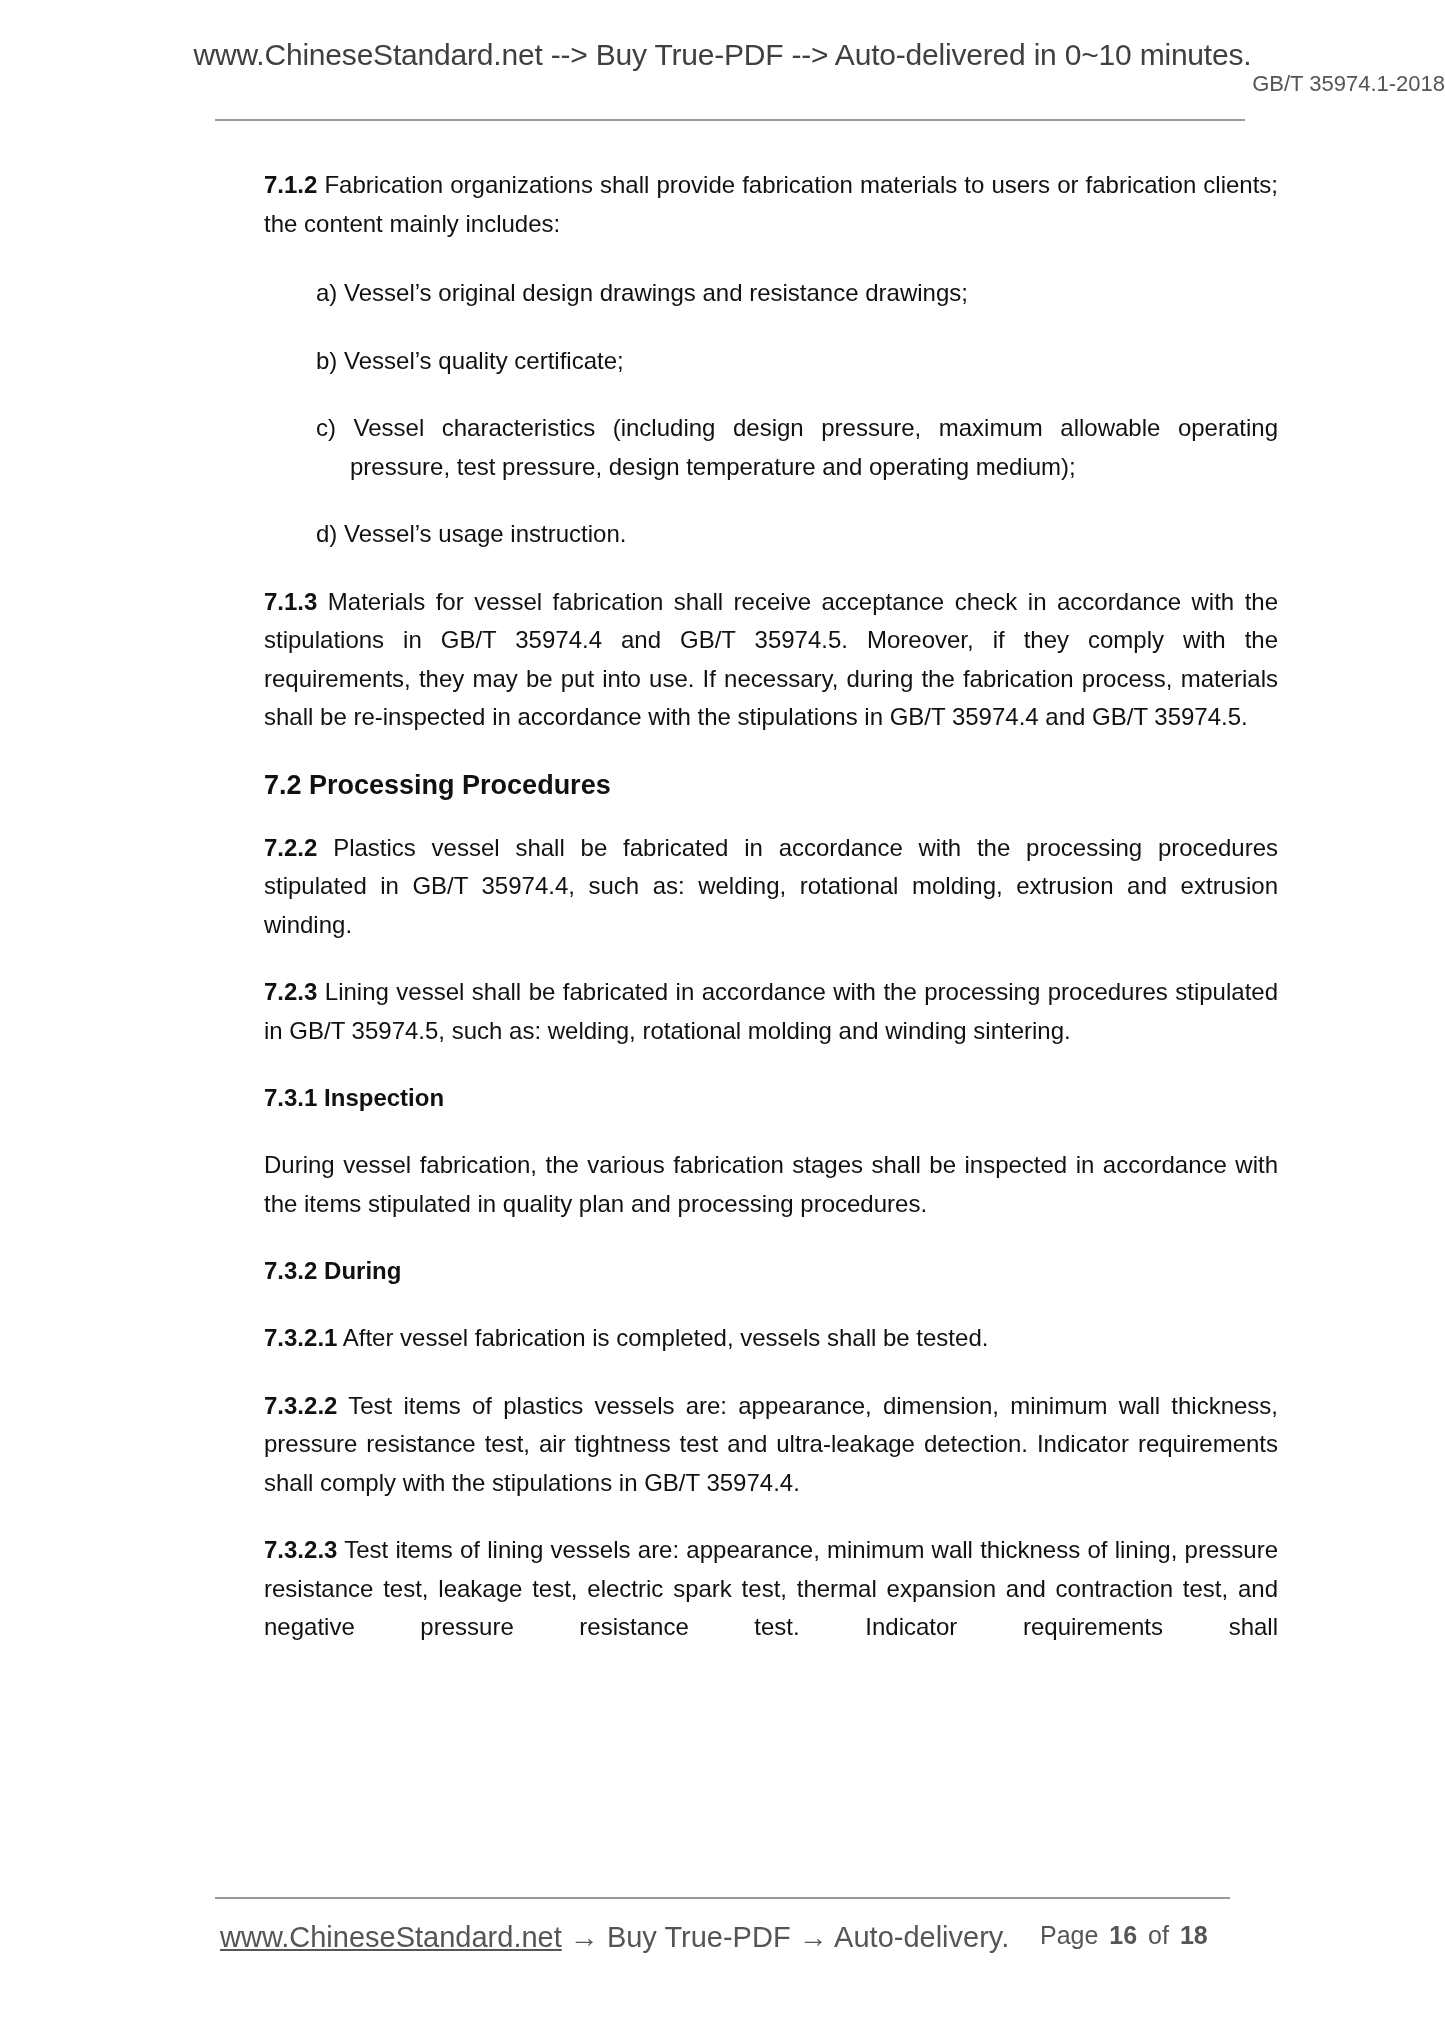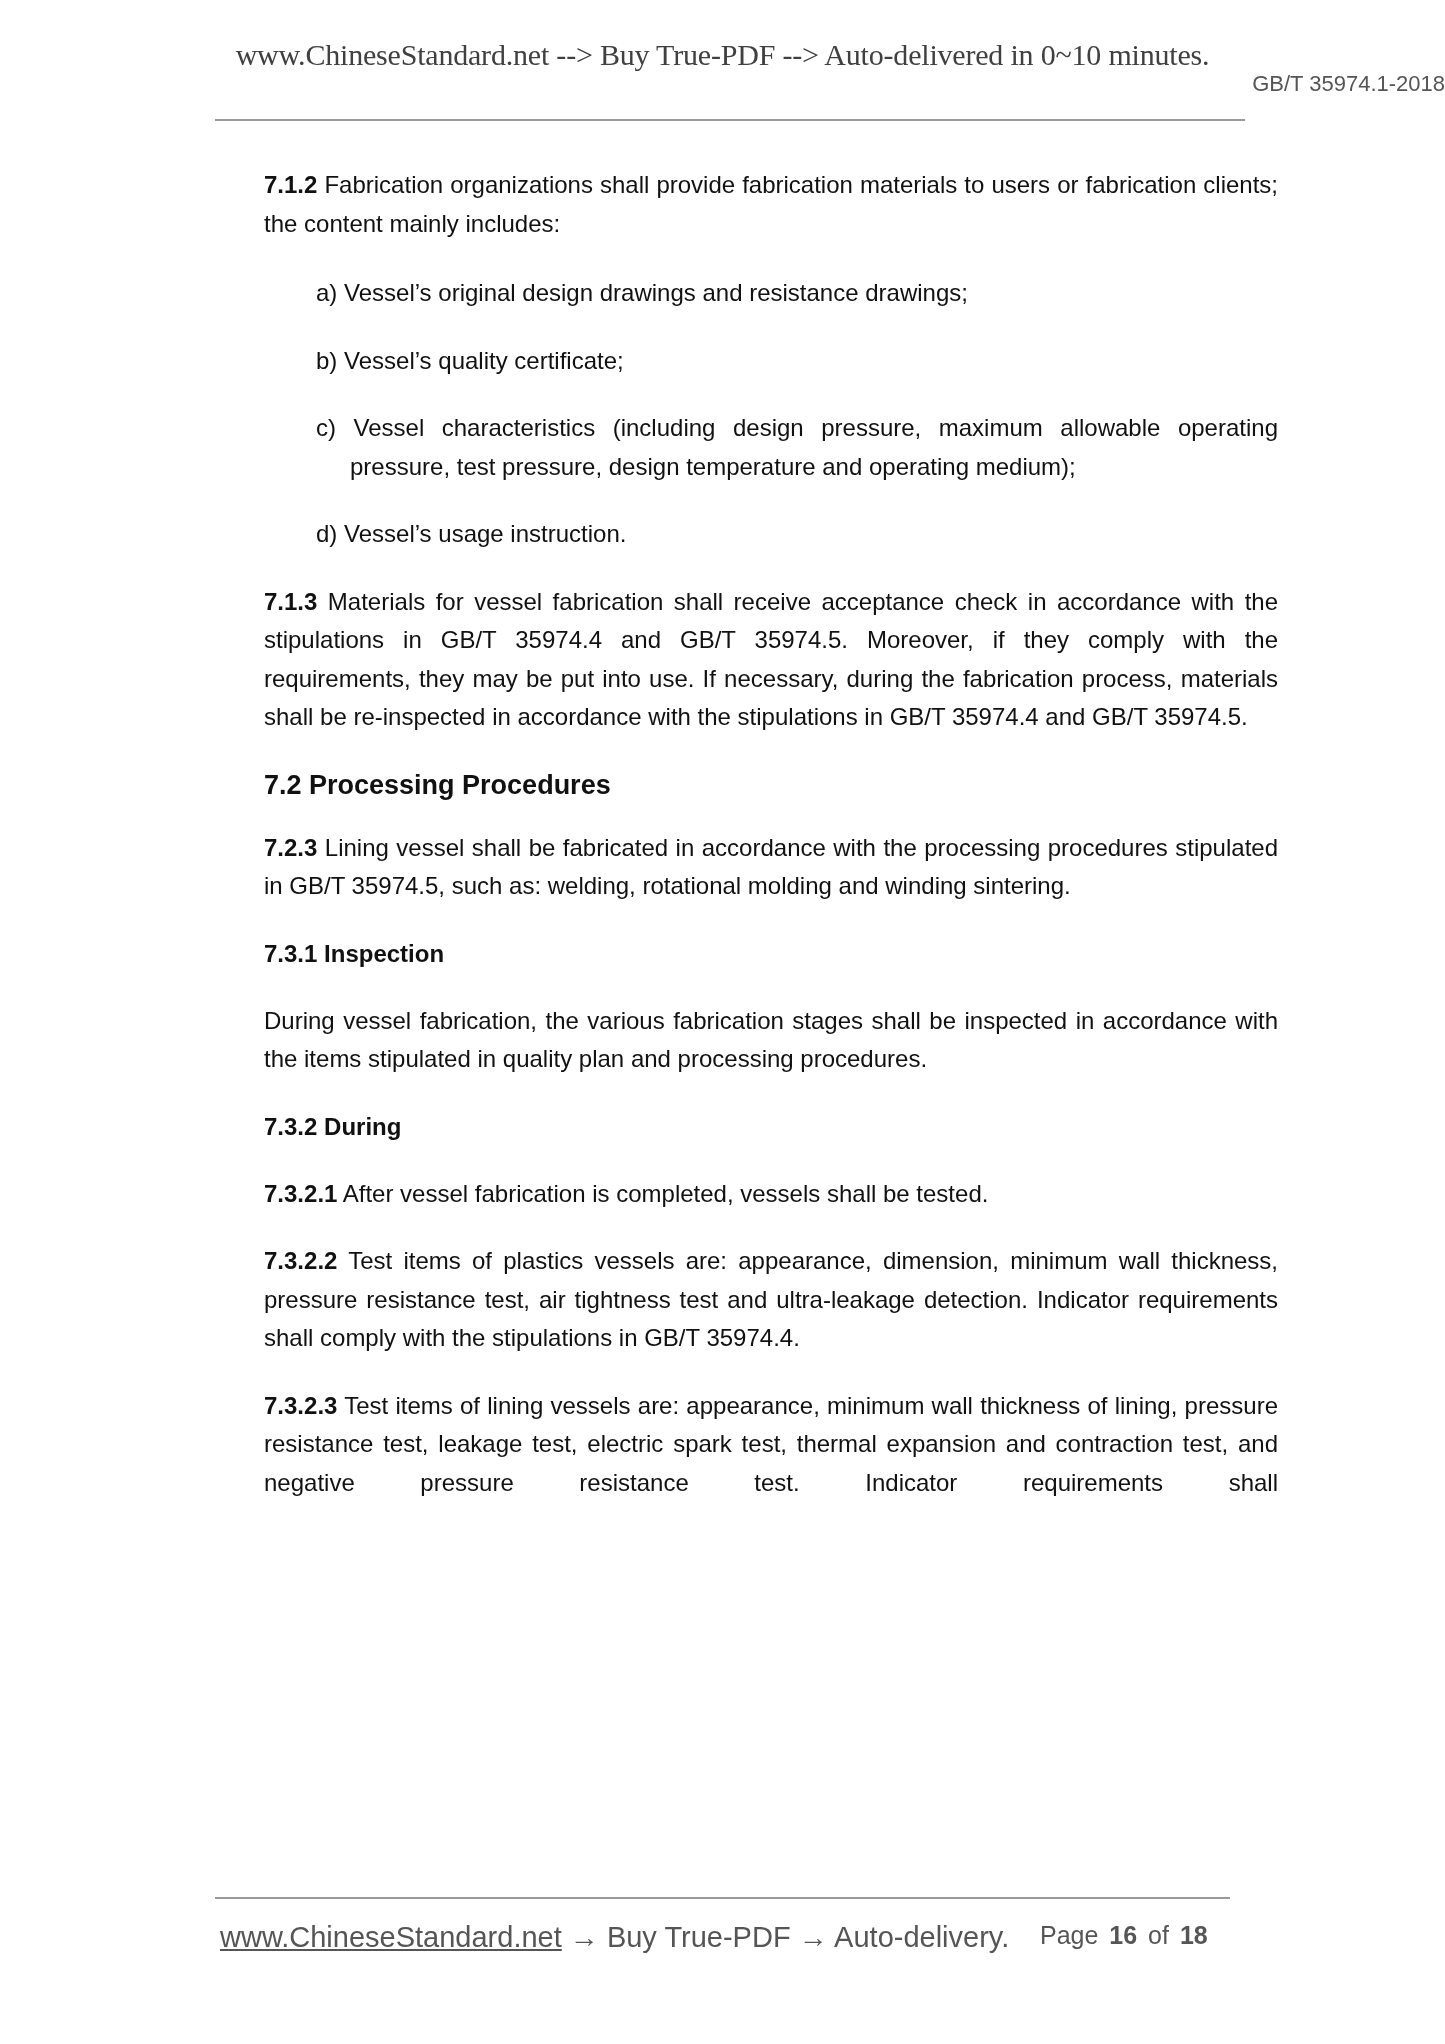--- a/index.html
+++ b/index.html
@@ -1,19 +1,19 @@
 <!DOCTYPE html>
 <html><head>
 <meta charset="utf-8">
 <style>
   html, body { margin: 0; padding: 0; background: #ffffff; }
   body { width: 1445px; height: 2044px; position: relative; overflow: hidden;
          font-family: "Liberation Sans", sans-serif; color: #111; }
   .top-banner { position: absolute; top: 38px; left: 0; width: 1445px; text-align: center;
-                font-size: 30px; color: #404040; line-height: 34px; letter-spacing: -0.2px; font-family: Liberation Serif, serif; }
+                font-size: 30px; color: #404040; line-height: 34px; letter-spacing: -0.2px; }
   .doc-id { position: absolute; top: 72px; left: 0; width: 1445px; text-align: right;
             font-size: 22px; color: #555; line-height: 24px; }
   .hr-top { position: absolute; top: 119px; left: 215px; width: 1030px; height: 2px; background: #9a9a9a; }
   .content { position: absolute; top: 166px; left: 220px; width: 1014px; margin-left: 44px; }
   p { margin: 0; font-size: 24px; line-height: 38.5px; text-align: justify; }
   p b { font-weight: bold; }
   .para { margin-bottom: 29px; }
   .item { margin-left: 52px; margin-bottom: 29px; }
   .item.hang { padding-left: 34px; text-indent: -34px; }
   h2 { margin: 0 0 25px 0; font-size: 27px; font-weight: bold; line-height: 38px; }
@@ -40,20 +40,23 @@
   <p class="item hang">c) Vessel characteristics (including design pressure, maximum allowable operating pressure, test pressure, design temperature and operating medium);</p>
   <p class="item">d) Vessel’s usage instruction.</p>
 
   <p class="para">
     <b>7.1.3</b><span> Materials for vessel fabrication shall receive acceptance check in accordance with the stipulations in GB/T 35974.4 and GB/T 35974.5. Moreover, if they comply with the requirements, they may be put into use. If necessary, during the fabrication process, materials shall be re-inspected in accordance with the stipulations in GB/T 35974.4 and GB/T 35974.5.</span>
   </p>
 
   <h2>7.2 Processing Procedures</h2>
 
   <p class="para">
+    <b>7.2.2</b><span> Plastics vessel shall be fabricated in accordance with the processing procedures stipulated in GB/T 35974.4, such as: welding, rotational molding, extrusion and extrusion winding.</span>
+  </p>
+  <p class="para">
     <b>7.2.3</b><span> Lining vessel shall be fabricated in accordance with the processing procedures stipulated in GB/T 35974.5, such as: welding, rotational molding and winding sintering.</span>
   </p>
 
   <h3>7.3.1 Inspection</h3>
   <p class="para">During vessel fabrication, the various fabrication stages shall be inspected in accordance with the items stipulated in quality plan and processing procedures.</p>
   <h3>7.3.2 During</h3>
 
   <p class="para">
     <b>7.3.2.1</b><span> After vessel fabrication is completed, vessels shall be tested.</span>
   </p>

